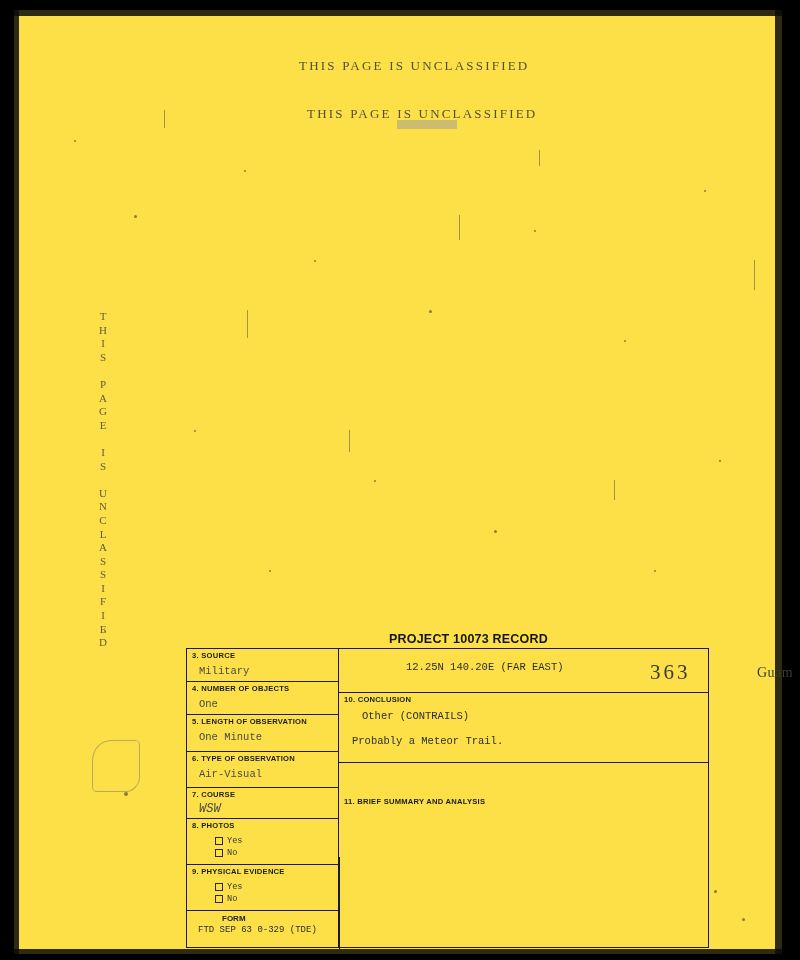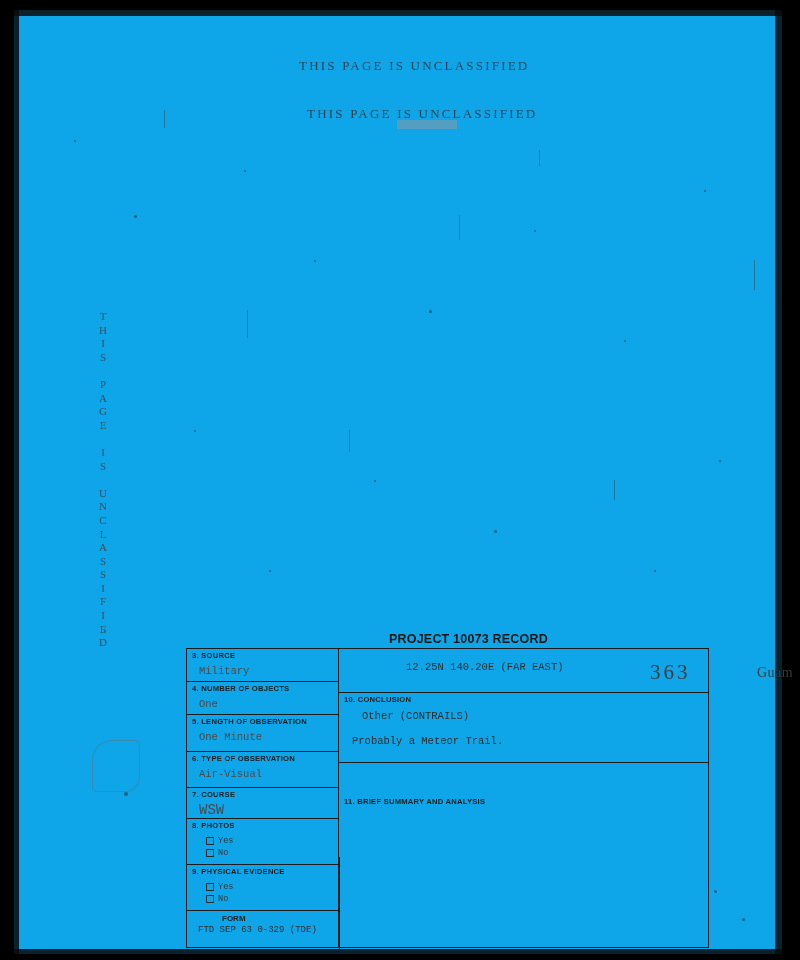--- a/index.html
+++ b/index.html
@@ -15,21 +15,21 @@
     overflow: hidden;
     font-family: "Liberation Sans", sans-serif;
   }
   
   #sheet {
     position: absolute;
     left: 14px;
     top: 10px;
     width: 768px;
     height: 944px;
-    background: #0ea5e9;
+    background: #fde047;
     box-shadow: none;
   }
   
   .edge {
     position: absolute;
     background: #0a0a0a;
     opacity: .85;
   }
   .edge.top    { left:0; top:0; width:100%; height:6px; }
   .edge.left   { left:0; top:0; width:5px; height:100%; }
@@ -207,21 +207,21 @@
     color: #2b2b2b;
     margin-top: 6px;
     margin-left: 7px;
     white-space: pre-wrap;
   }
   
   .chk-row {
     font-family: "Liberation Mono", monospace;
     font-size: 8.6px;
     color: #343434;
-    margin-left: 14px;
+    margin-left: 23px;
     margin-top: 2px;
     white-space: nowrap;
   }
   .chk-row .box {
     display: inline-block;
     width: 6px; height: 6px;
     border: 1px solid #2a2a2a;
     margin-right: 4px;
     vertical-align: middle;
   }
@@ -360,21 +360,21 @@
             <span>TYPE OF OBSERVATION</span>
           </div>
           <div class="val faint">Air-Visual</div>
         </div>
 
         <div class="cell" id="c-course">
           <div class="lbl">
             <span>7.</span>
             <span>COURSE</span>
           </div>
-          <div class="val faint" style="font-size:14px;margin-top:3px;">WSW</div>
+          <div class="val faint" style="font-size:12px;margin-top:3px;font-style:italic;">WSW</div>
         </div>
 
         <div class="cell" id="c-photos">
           <div class="lbl">
             <span>8.</span>
             <span>PHOTOS</span>
           </div>
           <div class="chk-row" style="margin-top:6px;">
             <span class="box"></span><span>Yes</span>
           </div>

